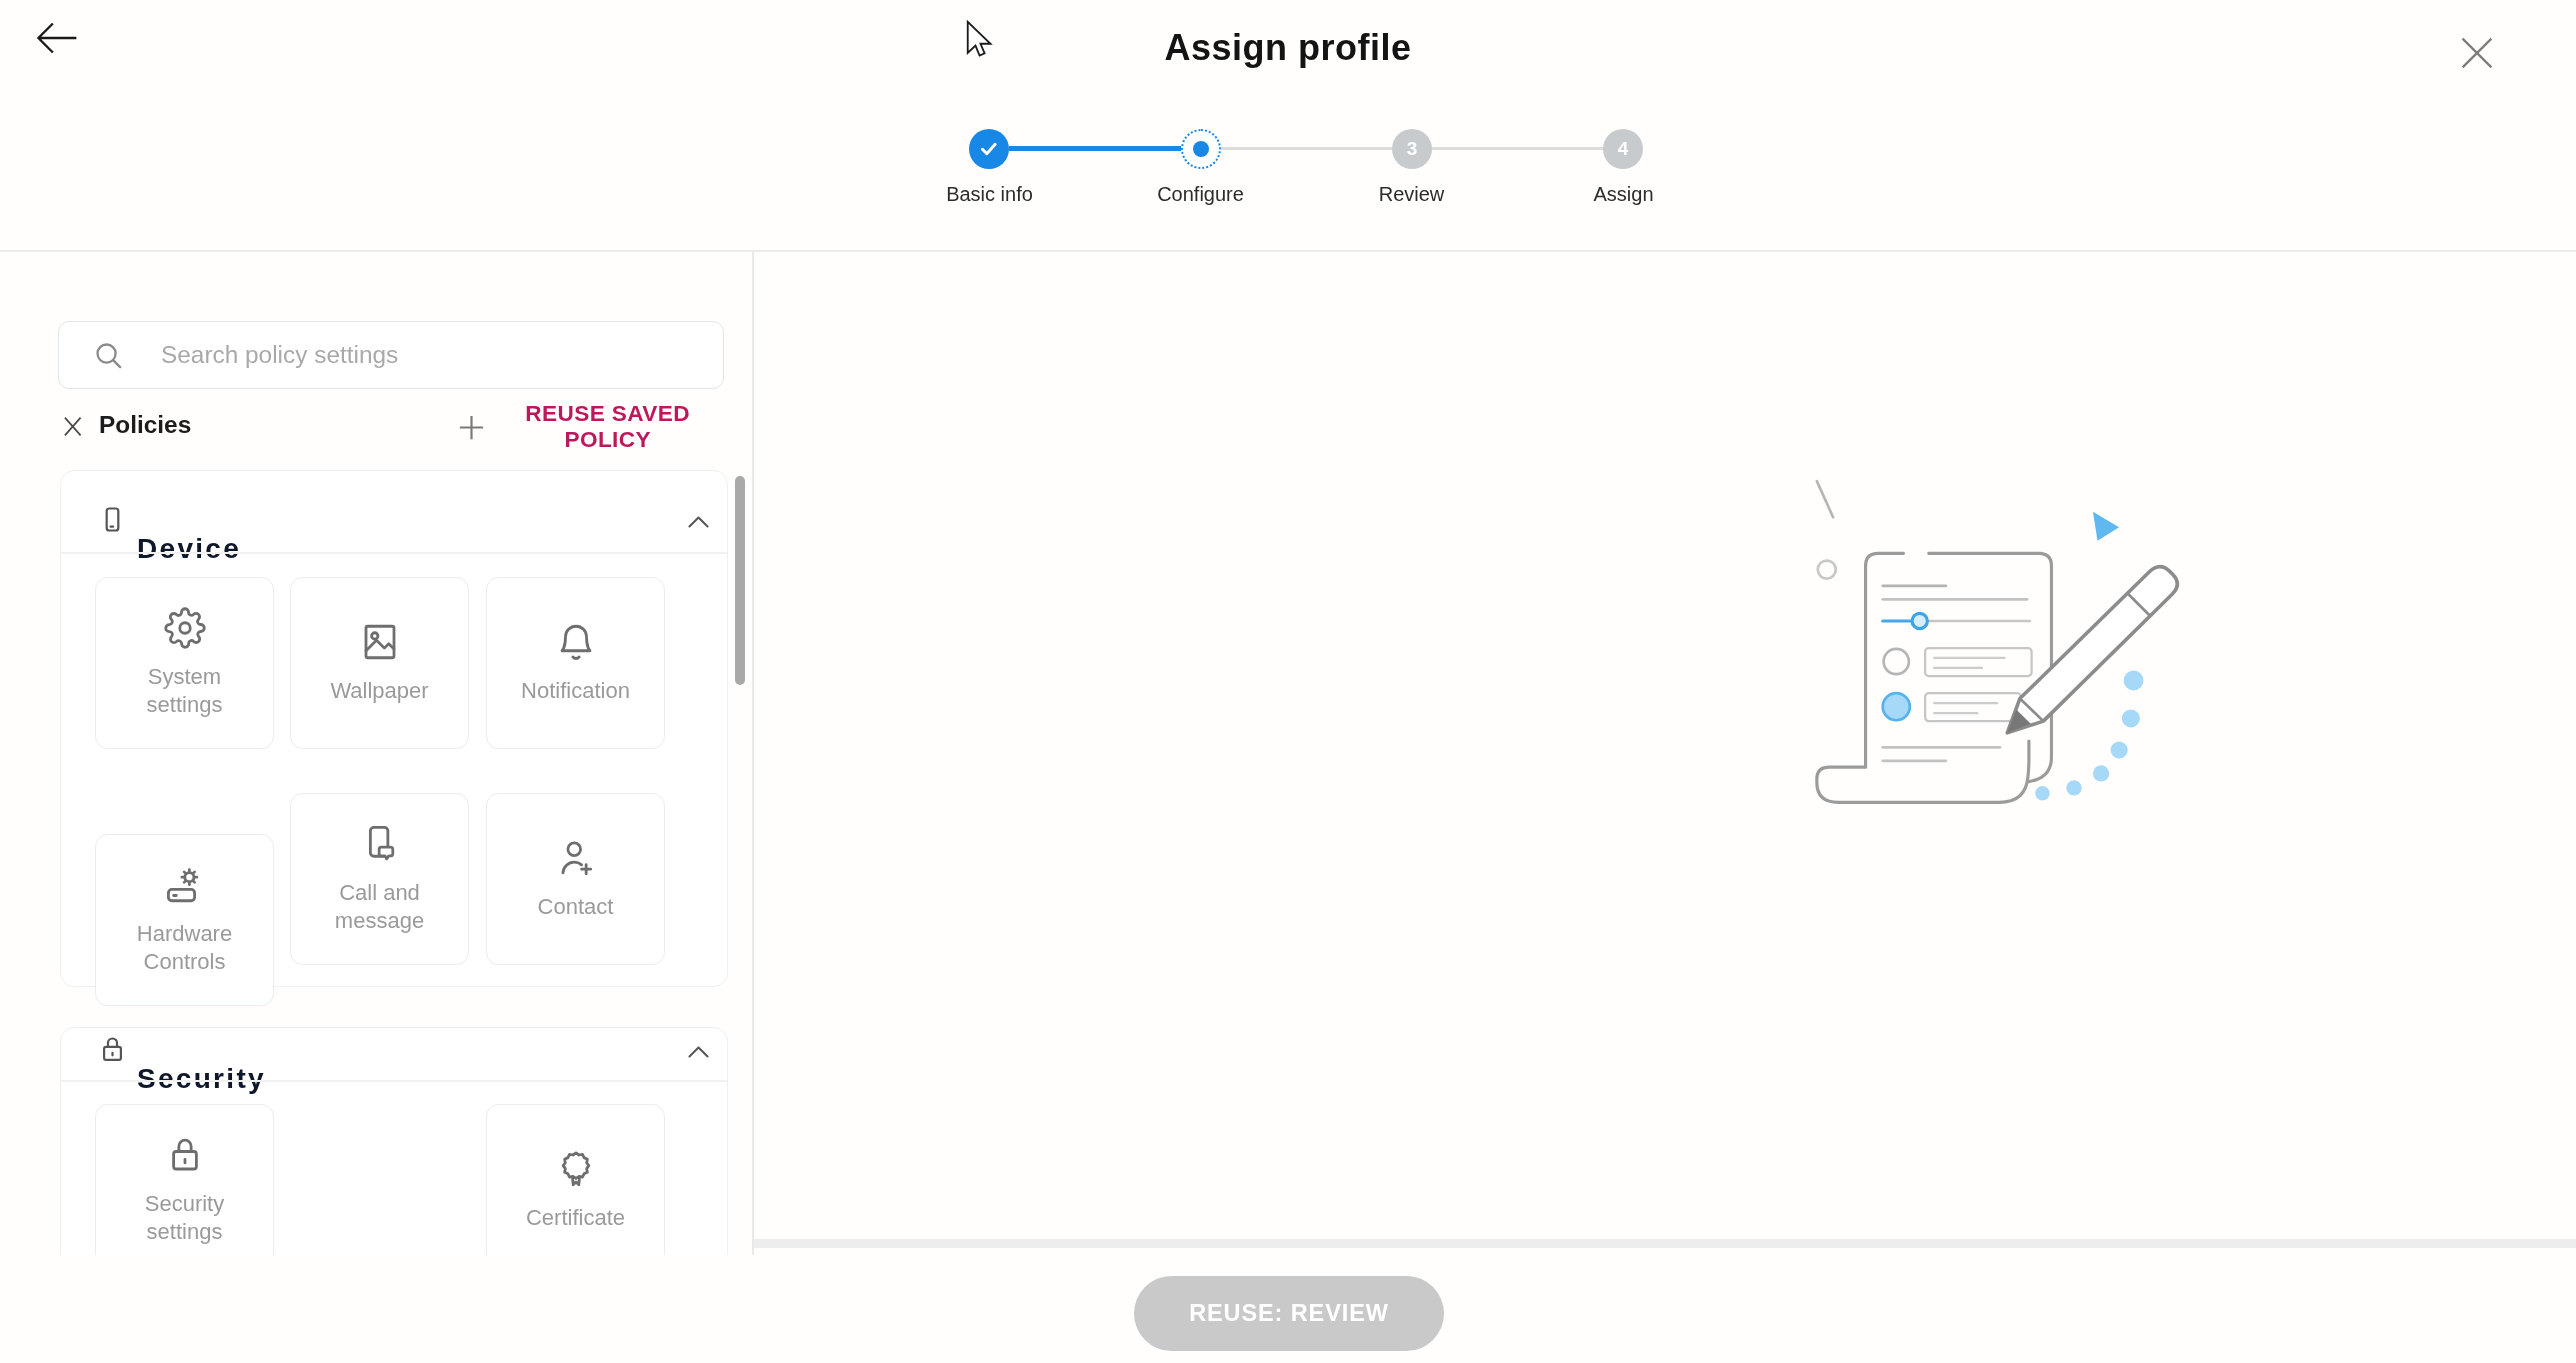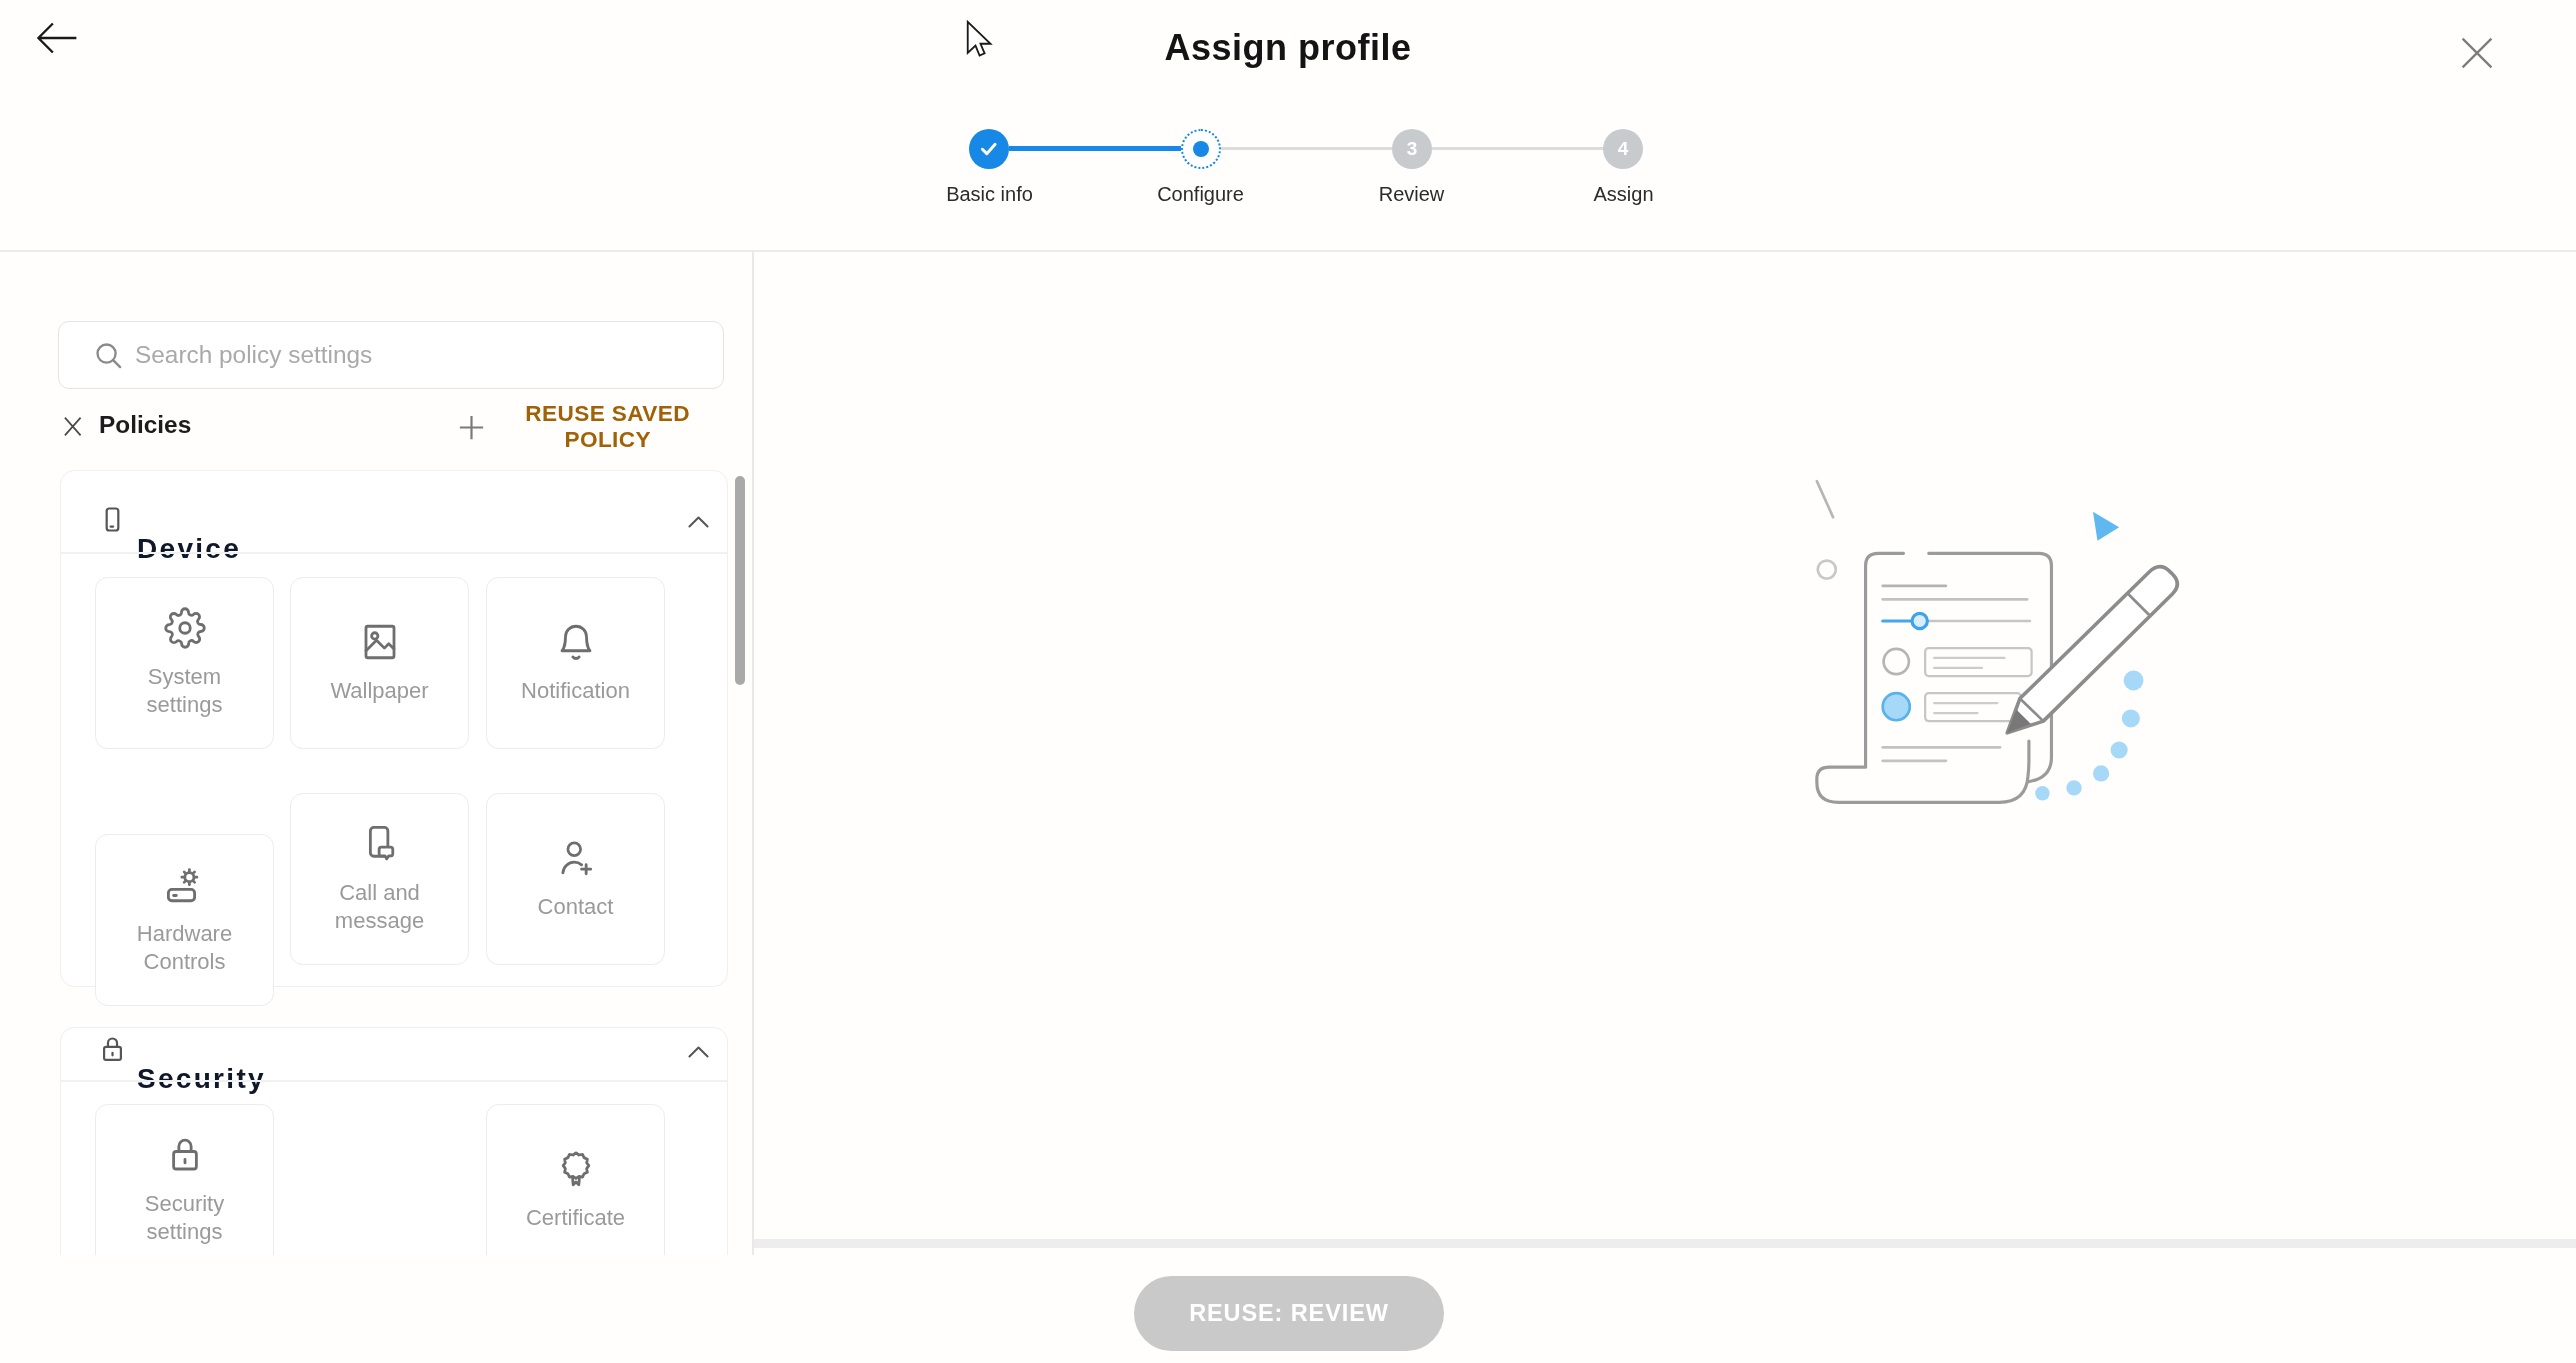--- a/index.html
+++ b/index.html
@@ -22,29 +22,29 @@
   .step-circle.current { background:#fff; border:2.7px dotted #1788e5; }
   .step-circle.current .dot { width:16.3px; height:16.3px; border-radius:50%; background:#1788e5; }
   .step-circle.todo { background:#c8cbce; color:#fff; font-size:19px; font-weight:bold; }
   .step-label { position:absolute; top:183px; width:199px; text-align:center; font-size:20px; color:#2b2b2b; }
 
   
   .sidebar { position:absolute; left:0; top:252px; width:752px; height:1003px; overflow:hidden; background:#fffefd; }
   .sidebar-divider { position:absolute; left:752px; top:252px; width:1.8px; height:1003px; background:#e9e9e9; }
 
   .search-box { position:absolute; left:58px; top:69px; width:666px; height:68px; border:1.8px solid #e4e4e4; border-radius:11px; display:flex; align-items:center; padding:0 22px 0 34px; background:#fff; }
-  .search-box input { border:none; outline:none; flex:1; margin-left:11px; font-size:24.4px; color:#8b5cf6; font-family:inherit; background:transparent; }
+  .search-box input { border:none; outline:none; flex:1; margin-left:37px; font-size:24.4px; color:#8b5cf6; font-family:inherit; background:transparent; }
   .search-box input::placeholder { color:#a9a9a9; }
 
   .policies-row { position:absolute; left:0; top:154px; width:723px; height:42px; }
   .clear-x { position:absolute; left:56px; top:3.6px; width:34px; height:34px; display:flex; align-items:center; justify-content:center; cursor:pointer; background:none; border:none; }
   .policies-label { position:absolute; left:99px; top:4.5px; font-size:24.4px; font-weight:bold; color:#1c1c1c; }
   .reuse-btn { position:absolute; left:456px; top:0; height:42px; display:flex; align-items:center; cursor:pointer; background:none; border:none; font-family:inherit; }
   .reuse-btn .plus { width:31px; height:31px; margin-right:5.4px; }
-  .reuse-btn .lbl { font-size:22.6px; font-weight:bold; color:#a16207; letter-spacing:0.4px; }
+  .reuse-btn .lbl { font-size:22.6px; font-weight:bold; color:#be185d; letter-spacing:0.4px; }
 
   .group { position:absolute; left:60px; width:668px; border:1.8px solid #efefef; border-radius:14.5px; background:#fff; }
   .group.device { top:218px; height:517px; }
   .group.security { top:775px; height:506px; }
   .group-head { position:absolute; left:0; top:0; width:100%; cursor:pointer; }
   .group-icon { position:absolute; left:36px; }
   .group-title { position:absolute; left:76px; font-size:28px; font-weight:bold; color:#0f172a; letter-spacing:2.3px;margin-top:28px; }
   .group-chevron { position:absolute; left:623px; }
   .group-divider { position:absolute; left:0; width:100%; height:1.8px; background:#f1f1f1; }
 

